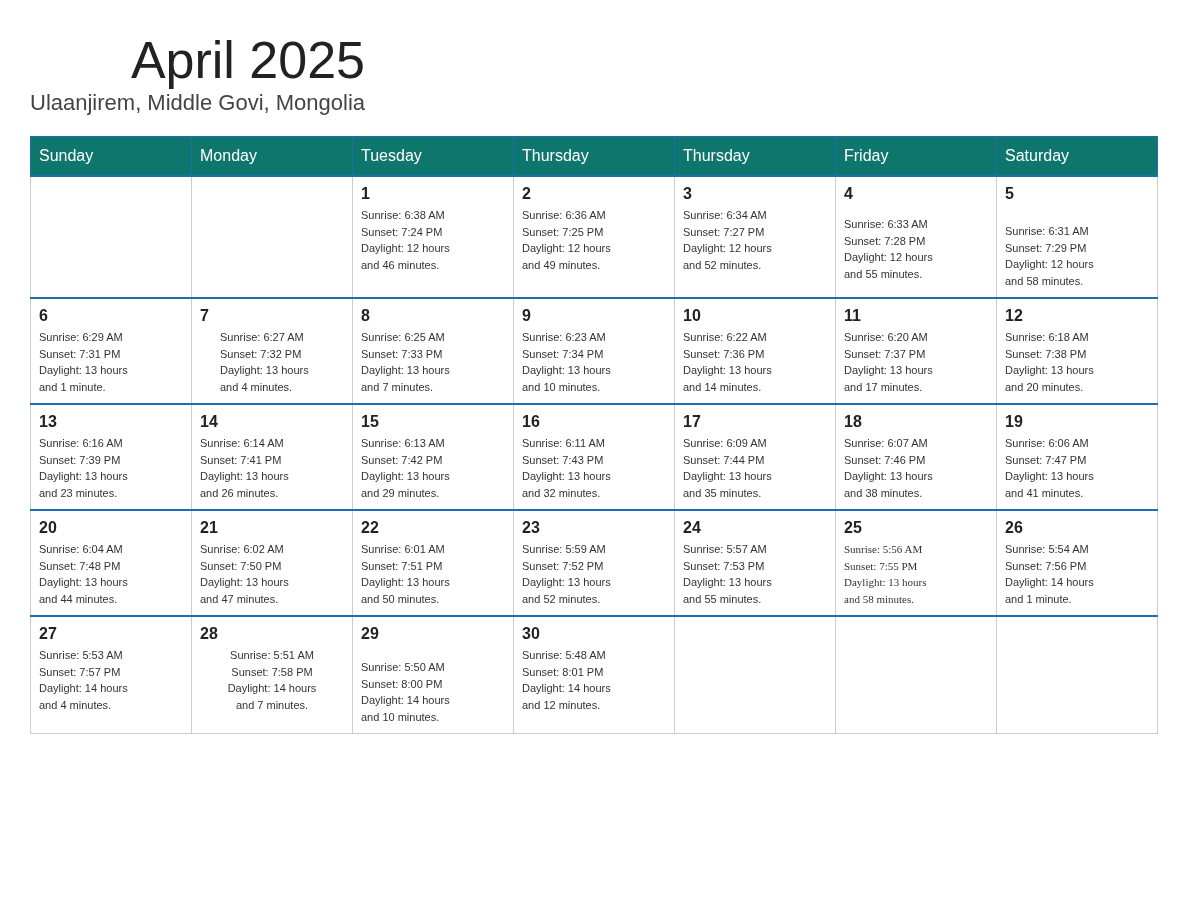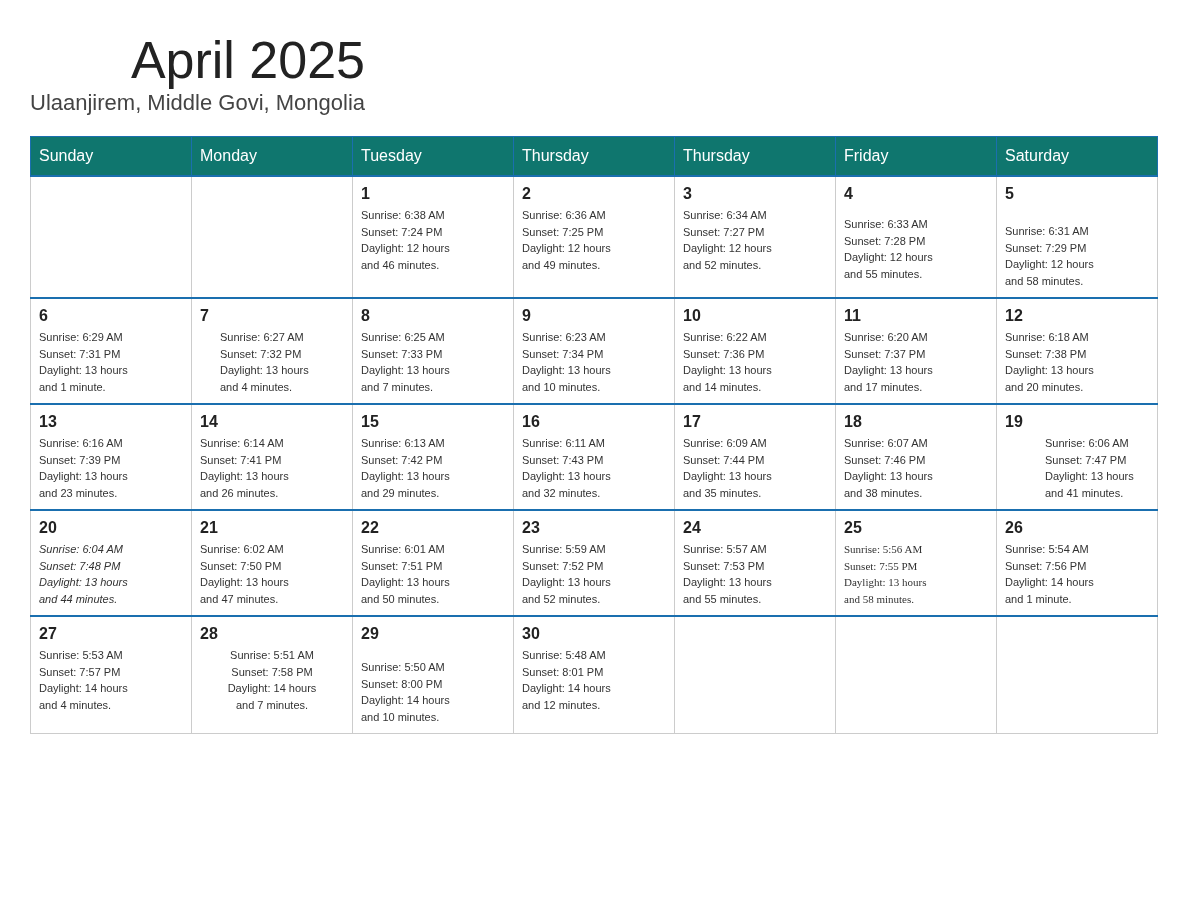--- a/index.html
+++ b/index.html
@@ -244,30 +244,30 @@
         </td>
         <td>
           <div class="day-number">18</div>
           <div class="day-info" style="white-space: pre-line;">Sunrise: 6:07 AM
 Sunset: 7:46 PM
 Daylight: 13 hours
 and 38 minutes.</div>
         </td>
         <td>
           <div class="day-number">19</div>
-          <div class="day-info" style="white-space: pre-line; margin-left: 40px;">Sunrise: 6:06 AM
+          <div class="day-info" style="white-space: pre-line;">Sunrise: 6:06 AM
 Sunset: 7:47 PM
 Daylight: 13 hours
 and 41 minutes.</div>
         </td>
       </tr>
       <tr class="week-row">
         <td>
           <div class="day-number">20</div>
-          <div class="day-info" style="white-space: pre-line; font-style: italic;">Sunrise: 6:04 AM
+          <div class="day-info" style="white-space: pre-line;">Sunrise: 6:04 AM
 Sunset: 7:48 PM
 Daylight: 13 hours
 and 44 minutes.</div>
         </td>
         <td>
           <div class="day-number">21</div>
           <div class="day-info" style="white-space: pre-line;">Sunrise: 6:02 AM
 Sunset: 7:50 PM
 Daylight: 13 hours
 and 47 minutes.</div>

